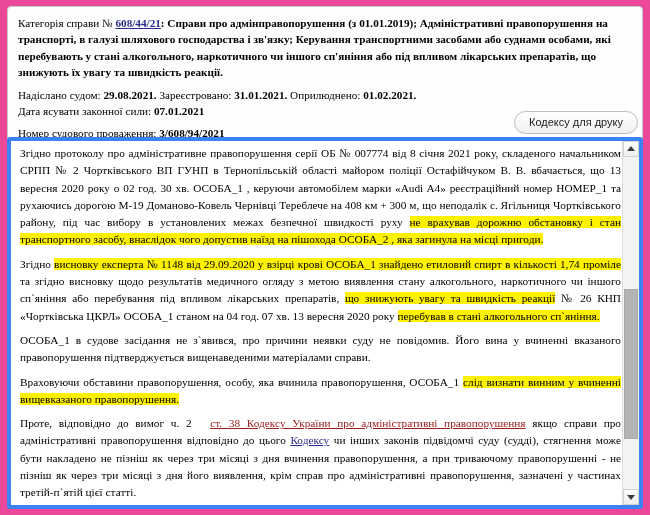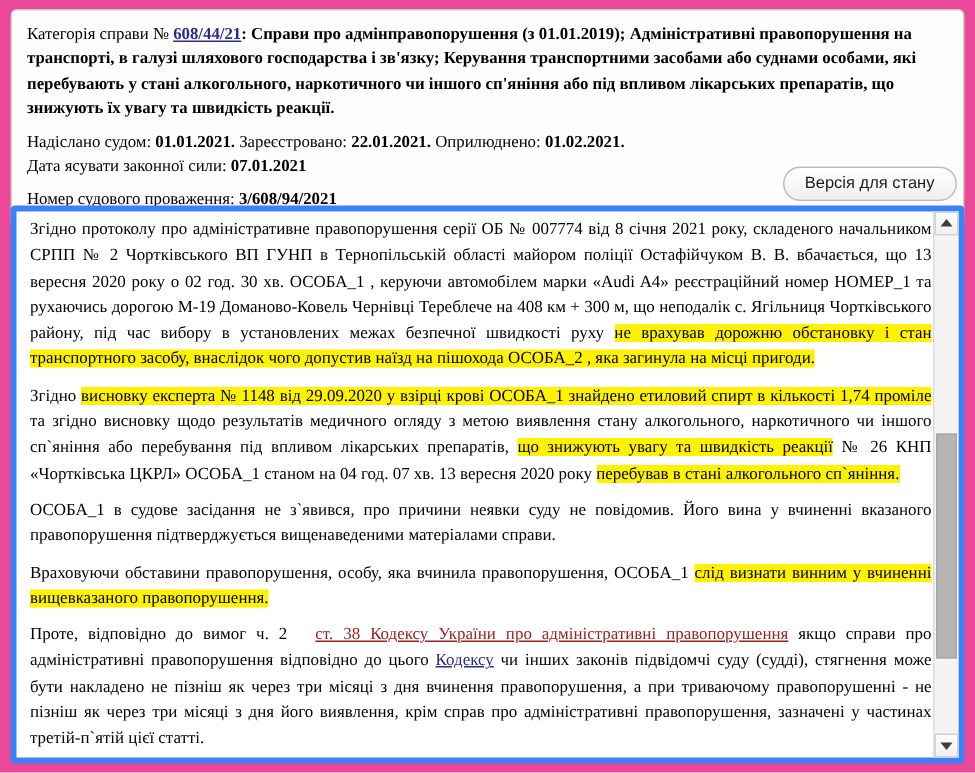--- a/index.html
+++ b/index.html
@@ -178,35 +178,35 @@
 
 <div class="page">
 
   <div class="header-card">
 
     <div class="hdr-line cat">
       <span>Категорія справи № </span><a class="case-link">608/44/21</a><span class="b">: Справи про адмінправопорушення (з 01.01.2019); Адміністративні правопорушення на транспорті, в галузі шляхового господарства і зв'язку; Керування транспортними засобами або суднами особами, які перебувають у стані алкогольного, наркотичного чи іншого сп'яніння або під впливом лікарських препаратів, що знижують їх увагу та швидкість реакції.</span>
     </div>
 
     <div class="hdr-line spaced">
-      <span>Надіслано судом: </span><span class="b">01.01.2021.</span><span> Зареєстровано: </span><span class="b">22.01.2021.</span><span> Оприлюднено: </span><span class="b">01.02.2021.</span>
+      <span>Надіслано судом: </span><span class="b">29.08.2021.</span><span> Зареєстровано: </span><span class="b">31.01.2021.</span><span> Оприлюднено: </span><span class="b">01.02.2021.</span>
     </div>
 
     <div class="hdr-line">
       <span>Дата ясувати законної сили: </span><span class="b">07.01.2021</span>
     </div>
 
     <div class="hdr-line spaced">
       <span>Номер судового проваження: </span><span class="b">3/608/94/2021</span>
     </div>
 
   </div>
 
   <div class="print-row">
-    <button class="print-btn">Версія для стану</button>
+    <button class="print-btn">Кодексу для друку</button>
   </div>
 
   <div class="doc-card">
 
     <div class="doc-inner">
 
       <p class="para">
         <span>Згідно протоколу про адміністративне правопорушення серії ОБ № 007774 від 8 січня 2021 року, складеного начальником СРПП № 2 Чортківського ВП ГУНП в Тернопільській області майором поліції Остафійчуком В. В. вбачається, що 13 вересня 2020 року о 02 год. 30 хв. ОСОБА_1 , керуючи автомобілем марки «Audi A4» реєстраційний номер НОМЕР_1 та рухаючись дорогою М-19 Доманово-Ковель Чернівці Тереблече на 408 км + 300 м, що неподалік с. Ягільниця Чортківського району, під час вибору в установлених межах безпечної швидкості руху </span><span class="hl">не врахував дорожню обстановку і стан транспортного засобу, внаслідок чого допустив наїзд на пішохода ОСОБА_2 , яка загинула на місці пригоди.</span>
       </p>
 

